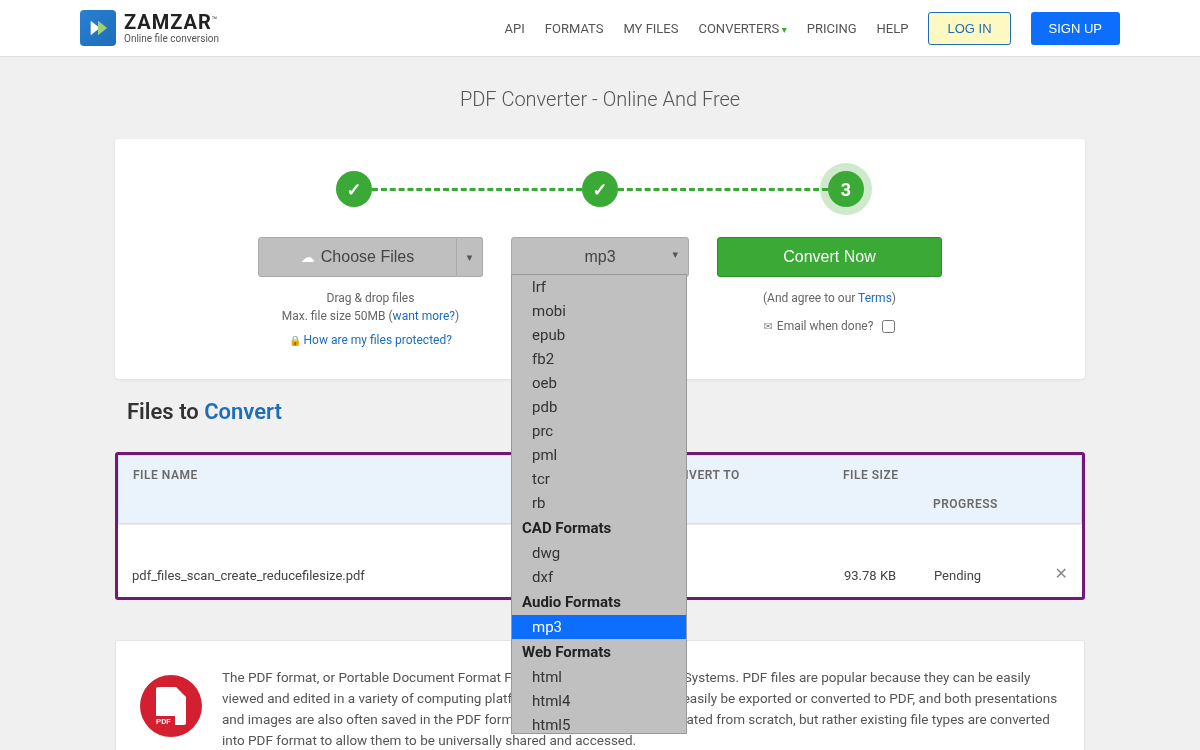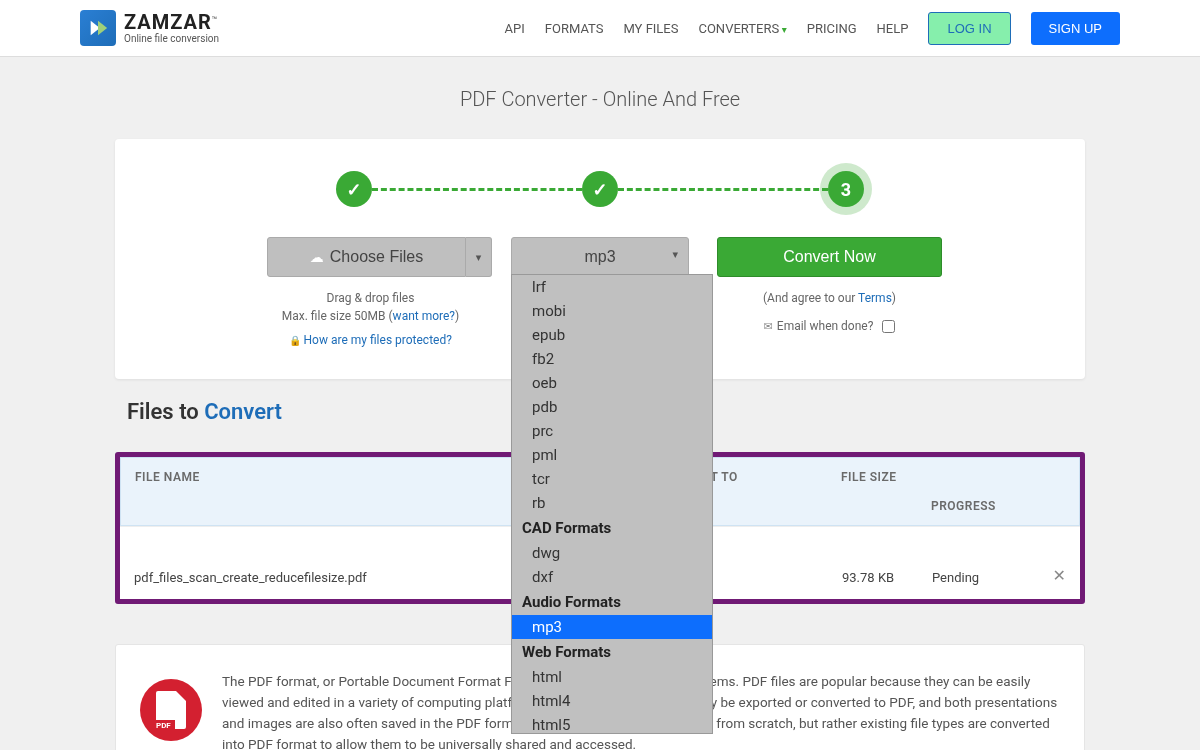--- a/index.html
+++ b/index.html
@@ -8,65 +8,65 @@
 .header-inner { max-width: 1060px; margin: 0 auto; display: flex; align-items: center; justify-content: space-between; padding: 0 10px; }
 .logo-wrap { display: flex; align-items: center; gap: 8px; }
 .logo-icon { width: 36px; height: 36px; background: linear-gradient(135deg,#2a7fd4,#1e6db8); border-radius: 4px; display: flex; align-items: center; justify-content: center; }
 .logo-icon svg { width: 22px; height: 22px; }
 .logo-text { display: flex; flex-direction: column; line-height: 1; }
 .logo-title { font-size: 20px; font-weight: 700; letter-spacing: 1px; color: #222; }
 .logo-sub { font-size: 10px; color: #555; margin-top: 2px; }
 .nav { display: flex; align-items: center; gap: 20px; font-size: 13px; color: #555; }
 .nav-item { cursor: pointer; }
 .nav-item.dd::after { content: " ▾"; color: #3aa935; font-size: 10px; }
-.btn-login { border: 1px solid #1e6db8; color: #1e6db8; background: #86efac; padding: 8px 18px; border-radius: 3px; font-size: 13px; cursor: pointer; }
+.btn-login { border: 1px solid #1e6db8; color: #1e6db8; background: #fef9c3; padding: 8px 18px; border-radius: 3px; font-size: 13px; cursor: pointer; }
 .btn-signup { background: #0d6efd; color: #fff; border: none; padding: 9px 18px; border-radius: 3px; font-size: 13px; cursor: pointer; }
 
 .page-title { text-align: center; font-size: 20px; font-weight: 300; color: #555; margin: 30px 0 28px; }
 
 .card { max-width: 970px; margin: 0 auto 20px; background: #fff; border-radius: 4px; box-shadow: 0 1px 3px rgba(0,0,0,0.08); padding: 24px 28px 30px; position: relative; }
 
 .steps { display: flex; align-items: center; justify-content: center; margin: 8px 0 30px; position: relative; }
 .step-circle { width: 36px; height: 36px; border-radius: 50%; background: #3aa935; display: flex; align-items: center; justify-content: center; color: #fff; font-weight: bold; font-size: 18px; z-index: 2; }
 .step-circle.active { box-shadow: 0 0 0 8px rgba(58,169,53,0.25); }
 .step-line { height: 3px; width: 210px; border-top: 3px dashed #3aa935; }
 .checkmark::before { content: "✓"; }
 
 .controls { display: flex; gap: 28px; justify-content: center; align-items: flex-start; }
 .col { width: 225px; text-align: center; }
 
-.btn-group { display: flex; width: 100%; margin-left: 9px; }
+.btn-group { display: flex; width: 100%; }
 .btn-main { flex: 1; background: #bfbfbf; border: 1px solid #aaa; color: #444; padding: 10px 8px; font-size: 16px; border-radius: 3px 0 0 3px; cursor: pointer; display: flex; align-items: center; justify-content: center; gap: 6px; }
 .btn-caret { width: 26px; background: #bfbfbf; border: 1px solid #aaa; border-left: none; border-radius: 0 3px 3px 0; cursor: pointer; color: #555; font-size: 11px; display:flex;align-items:center;justify-content:center; }
 .cloud-icon::before { content: "☁"; font-size: 14px; color: #fff; }
 
 .select-btn { width: 100%; background: #bfbfbf; border: 1px solid #aaa; color: #444; padding: 10px 8px; font-size: 16px; border-radius: 3px; cursor: pointer; position: relative; text-align: center; }
 .select-btn::after { content: "▾"; position: absolute; right: 10px; font-size: 11px; color: #555; }
 
 .btn-convert { width: 100%; background: #3aa935; border: 1px solid #2e8c2a; color: #fff; padding: 10px 8px; font-size: 16px; border-radius: 3px; cursor: pointer; }
 
 .sub-text { font-size: 12px; color: #666; margin-top: 12px; line-height: 1.5; }
 .sub-text a { color: #1e6db8; text-decoration: none; }
 .lock::before { content: "🔒"; font-size: 10px; margin-right: 2px; }
 .env::before { content: "✉"; font-size: 11px; margin-right: 4px; color: #888; }
 .chk { vertical-align: middle; margin-left: 6px; }
 
-.dropdown { position: absolute; top: 37px; left: 0; width: 202px; background: #c0c0c0; border: 1px solid #999; z-index: 10; max-height: 460px; overflow-y: scroll; text-align: left; }
+.dropdown { position: absolute; top: 37px; left: 0; width: 176px; background: #c0c0c0; border: 1px solid #999; z-index: 10; max-height: 460px; overflow-y: scroll; text-align: left; }
 .dd-wrap { position: relative; }
 .dd-item { padding: 3px 10px 3px 20px; font-size: 15px; color: #333; cursor: pointer; }
 .dd-item.selected { background: #0d6efd; color: #fff; }
 .dd-header { padding: 4px 10px; font-size: 15px; font-weight: 700; color: #222; }
 .dropdown::-webkit-scrollbar { width: 14px; }
 .dropdown::-webkit-scrollbar-track { background: #d8d8d8; }
 .dropdown::-webkit-scrollbar-thumb { background: #999; }
 
 .section-title { max-width: 970px; margin: 0 auto 28px; padding: 0 12px; font-size: 22px; font-weight: 600; color: #333; }
 .section-title .accent { color: #1e6db8; font-weight: 600; }
 
-.table { max-width: 970px; margin: 0 auto 40px; background: #fff; border: 5px solid #701a75; border-radius: 3px; overflow: hidden; }
+.table { max-width: 970px; margin: 0 auto 40px; background: #fff; border: 3px solid #701a75; border-radius: 3px; overflow: hidden; }
 .thead { display: flex; background: #eaf3fb; border: 1px solid #cfe3f3; font-size: 12px; font-weight: 600; color: #6a6a6a; padding: 12px 14px; letter-spacing: 0.5px; }
 .trow { display: flex; padding: 14px 14px; font-size: 13px; color: #444; align-items: flex-end; border-top: 1px solid #eee; }
 .c-name { flex: 1; }
 .c-to { width: 180px; }
 .c-size { width: 90px; }
 .c-prog { width: 110px; margin-top: 29px; }
 .c-x { width: 24px; text-align: right; color: #888; cursor: pointer; font-size: 16px; }
 
 .desc-card { max-width: 970px; margin: 0 auto; background: #fff; border: 1px solid #e5e5e5; border-radius: 3px; padding: 26px 24px; display: flex; gap: 20px; }
 .pdf-badge { width: 62px; height: 62px; border-radius: 50%; background: #d32030; display: flex; align-items: center; justify-content: center; flex-shrink: 0; margin-top: 8px; }

